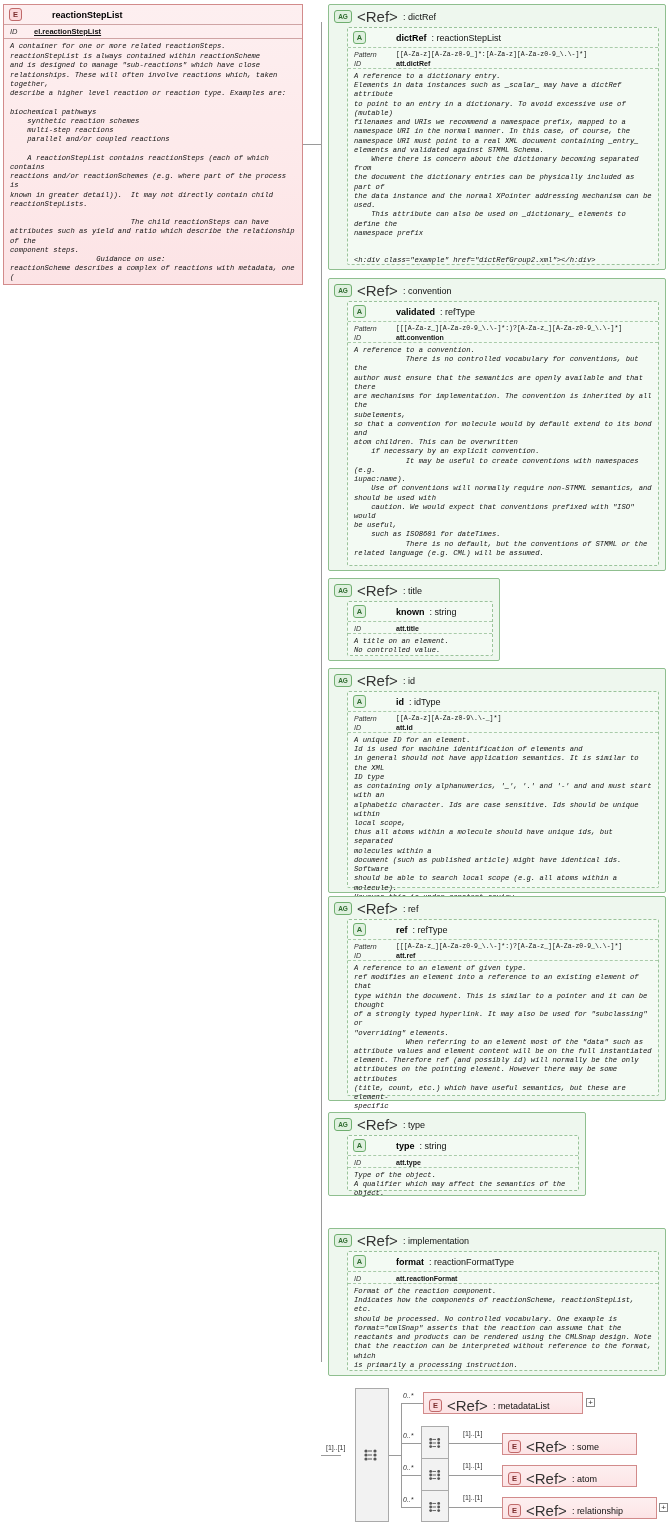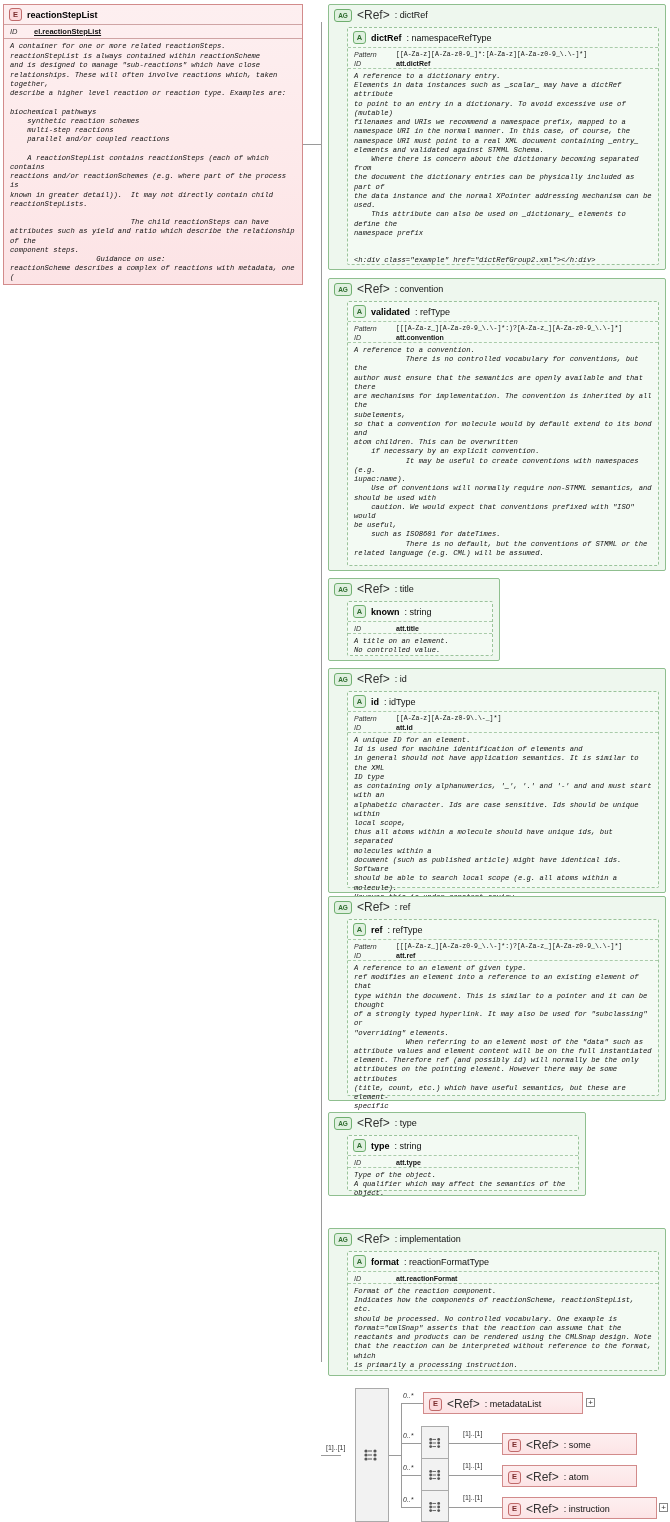--- a/index.html
+++ b/index.html
@@ -43,22 +43,22 @@
   .badge-e{border:1px solid #c06a6a;background:#fbd9dc;color:#7a2b2b;}
   .badge-a{border:1px solid #6fae6f;background:#dff0df;color:#2f6b2f;}
   .badge-ag{
     display:inline-flex;align-items:center;justify-content:center;
     width:18px;height:13px;border-radius:3px;border:1px solid #6fae6f;
     background:#dff0df;color:#2f6b2f;font-size:6.5px;font-weight:bold;
     box-sizing:border-box;
   }
 
   .hdr{display:flex;align-items:center;gap:5px;padding:3px 5px;}
-  .hdr .title{font-weight:bold;font-size:9px;}
-  .hdr .reftag{font-size:12px;color:#333;}
+  .hdr .title{font-weight:bold;font-size:9px;margin-left:25px;}
+  .hdr .reftag{font-size:15px;color:#333;}
   .hdr .refname{font-size:9px;color:#111;}
 
   .sep{height:0;border-top:1px solid #cfa4a4;margin:0;}
   .sep-gd{height:0;border-top:1px dashed #a9cba9;}
 
   .idrow{display:flex;gap:8px;padding:2px 6px;font-size:7.5px;}
   .idrow .k{font-style:italic;color:#333;width:16px;flex:none;}
   .idrow .v{font-weight:bold;color:#111;text-decoration:underline;}
 
   .patrow{display:flex;gap:8px;padding:1px 6px;font-size:7px;}
@@ -138,21 +138,21 @@
 <div class="attrgroup abs" style="left:328px;top:4px;width:338px;height:266px;">
   <div class="hdr">
     <span class="badge-ag">AG</span>
     <span class="reftag">&lt;Ref&gt;</span>
     <span class="refname">: dictRef</span>
   </div>
   <div class="attrinner abs" style="left:18px;top:22px;width:312px;height:238px;">
     <div class="hdr">
       <span class="badge badge-a">A</span>
       <span class="title">dictRef</span>
-      <span class="refname">: namespaceRefType</span>
+      <span class="refname">: reactionStepList</span>
     </div>
     <div class="sep-gd"></div>
     <div class="patrow" style="padding-top:3px;">
       <span class="k">Pattern</span>
       <span class="v">[[A-Za-z][A-Za-z0-9_]*:[A-Za-z][A-Za-z0-9_\.\-]*]</span>
     </div>
     <div class="patrow">
       <span class="k">ID</span>
       <span class="v" style="font-family:'Liberation Sans',sans-serif;font-weight:bold;font-size:7px;">att.dictRef</span>
     </div>
@@ -467,16 +467,16 @@
       <circle cx="12" cy="7" r="1.6" fill="#555"></circle>
       <circle cx="12" cy="11" r="1.6" fill="#555"></circle>
   </svg>
 </div>
 <div class="ln hln abs" style="left:449px;top:1507px;width:53px;height:1px;"></div>
 <div class="card" style="left:463px;top:1494px;">[1]..[1]</div>
 <div class="elembox abs" style="left:502px;top:1497px;width:155px;height:22px;">
   <div class="hdr" style="padding:4px 5px;">
     <span class="badge badge-e">E</span>
     <span class="reftag">&lt;Ref&gt;</span>
-    <span class="refname">: instruction</span>
+    <span class="refname">: relationship</span>
   </div>
 </div>
 <div class="plus" style="left:659px;top:1503px;">+</div>
 
 </body></html>

